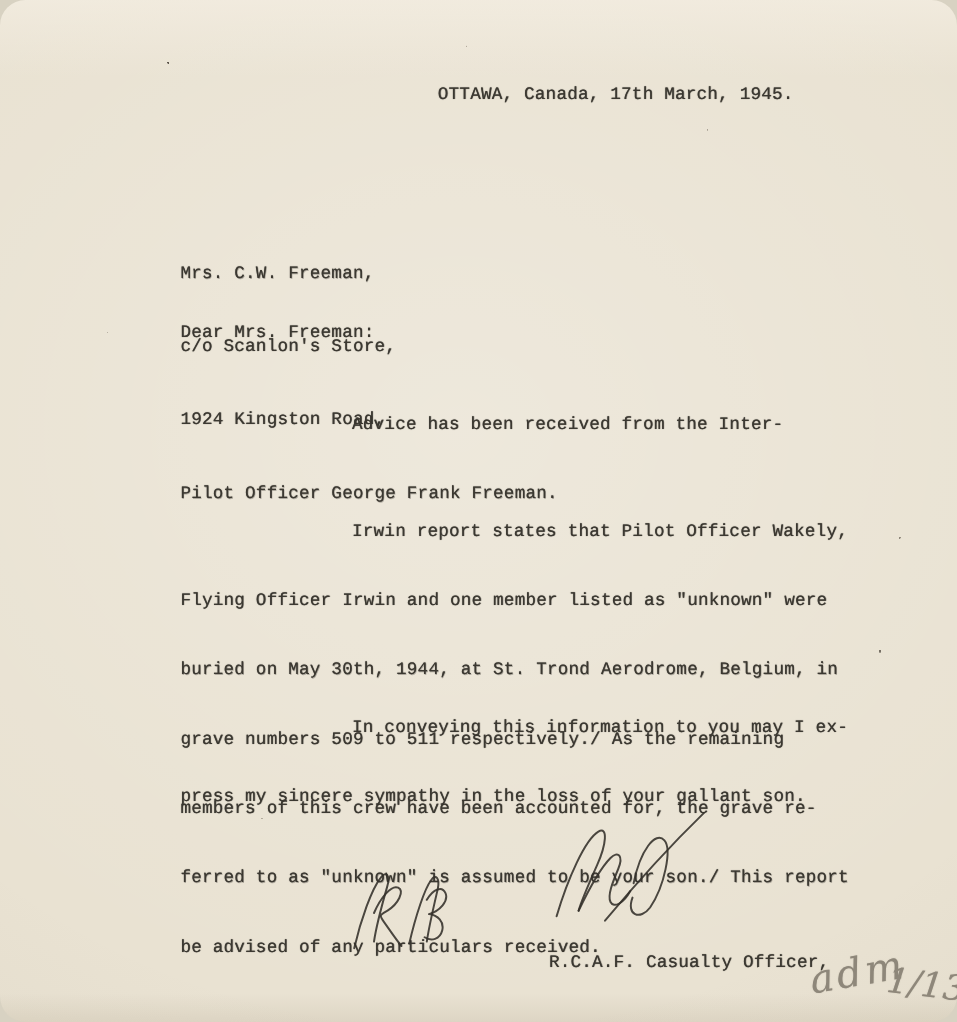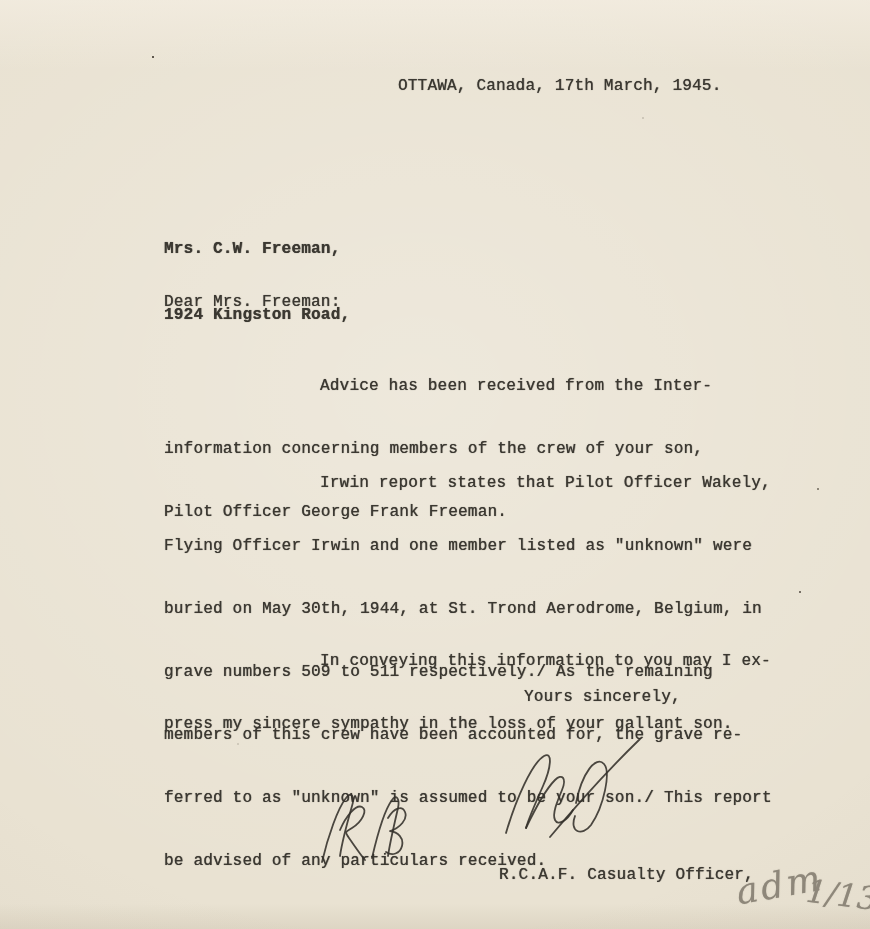--- a/index.html
+++ b/index.html
@@ -14,20 +14,21 @@
       radial-gradient(1.6px 3px at 800px 592px, rgba(70,63,54,.7) 45%, transparent 55%),
       radial-gradient(1.4px 1.4px at 643px 118px, rgba(90,82,70,.45) 45%, transparent 55%),
       radial-gradient(1.4px 1.4px at 238px 744px, rgba(90,82,70,.4) 45%, transparent 55%),
       radial-gradient(1.2px 1.2px at 98px 302px, rgba(90,82,70,.35) 45%, transparent 55%),
       radial-gradient(1.4px 1.4px at 689px 879px, rgba(90,82,70,.4) 45%, transparent 55%),
       radial-gradient(1.2px 1.2px at 424px 42px, rgba(90,82,70,.4) 45%, transparent 55%),
       radial-gradient(1.2px 1.2px at 540px 660px, rgba(90,82,70,.3) 45%, transparent 55%),
       linear-gradient(180deg, rgba(246,240,229,.6) 0, rgba(246,240,229,0) 70px),
       linear-gradient(0deg, rgba(150,135,108,.14) 0, rgba(150,135,108,0) 26px),
       radial-gradient(130% 105% at 48% 42%, rgba(255,255,255,.22) 0, rgba(255,255,255,0) 55%, rgba(110,98,78,.10) 100%);
+    border-radius: 23px;
   }
   .typed{
     position:absolute;
     font-family:"Liberation Mono","DejaVu Sans Mono",monospace;
     font-size:16px;
     line-height:21px;
     letter-spacing:.2px;
     color:#3b3831;
     text-shadow:0 0 .8px rgba(45,42,38,.8), .6px .4px .6px rgba(45,42,38,.28);
     filter:blur(.25px);
@@ -48,49 +49,48 @@
   .annot-word{left:736px;top:864px;font-size:36px;letter-spacing:3px;transform:rotate(-10deg);}
   .annot-num{left:806px;top:876px;font-size:32px;transform:rotate(7deg);}
 </style>
 </head>
 <body>
 
 <div class="page">
 
   <div class="typed" style="left:398px;top:76px;">OTTAWA, Canada, 17th March, 1945.</div>
 
-  <div class="typed addr" style="left:164px;top:194px;font-weight:bold;">
+  <div class="typed addr" style="left:164px;top:194px;">
     <div>Mrs. C.W. Freeman,</div>
+    <div>c/o Scanlon's Store,</div>
     <div>1924 Kingston Road,</div>
   </div>
 
   <div class="typed" style="left:164px;top:292px;">Dear Mrs. Freeman:</div>
 
   <div class="typed" style="left:164px;top:334px;">
     <div class="indent">Advice has been received from the Inter-</div>
-    <div>information concerning members of the crew of your son,</div>
     <div>Pilot Officer George Frank Freeman.</div>
   </div>
 
   <div class="typed" style="left:164px;top:431px;">
     <div class="indent">Irwin report states that Pilot Officer Wakely,</div>
     <div>Flying Officer Irwin and one member listed as "unknown" were</div>
     <div>buried on May 30th, 1944, at St. Trond Aerodrome, Belgium, in</div>
     <div>grave numbers 509 to 511 respectively./ As the remaining</div>
     <div>members of this crew have been accounted for, the grave re-</div>
     <div>ferred to as "unknown" is assumed to be your son./ This report</div>
     <div>be advised of any particulars received.</div>
   </div>
 
   <div class="typed" style="left:164px;top:609px;">
     <div class="indent">In conveying this information to you may I ex-</div>
     <div>press my sincere sympathy in the loss of your gallant son.</div>
   </div>
 
-  <div class="typed" style="left:524px;top:687px;">Yours sincerely,</div>
 
   <svg class="hand" style="left:490px;top:733px;" width="160" height="110" viewBox="0 0 160 110">
     <path d="M16,100 C26,66 42,30 54,23 C63,18 61,35 53,53 C45,71 38,87 36,95"></path>
     <path d="M36,95 C46,74 57,55 65,47 C72,40 77,45 72,57 C67,69 62,81 65,87 C68,93 77,88 83,77"></path>
     <path d="M86,70 C92,40 106,22 114,31 C121,39 114,73 101,92 C92,104 79,99 85,83"></path>
     <path d="M60,104 C85,74 115,40 150,6"></path>
   </svg>
 
   <svg class="hand" style="left:308px;top:776px;" width="100" height="92" viewBox="0 0 100 92" aria-label="RP">
     <path d="M14,86 C20,60 30,32 38,22 C43,15 47,20 44,30 C40,44 34,66 32,80"></path>

